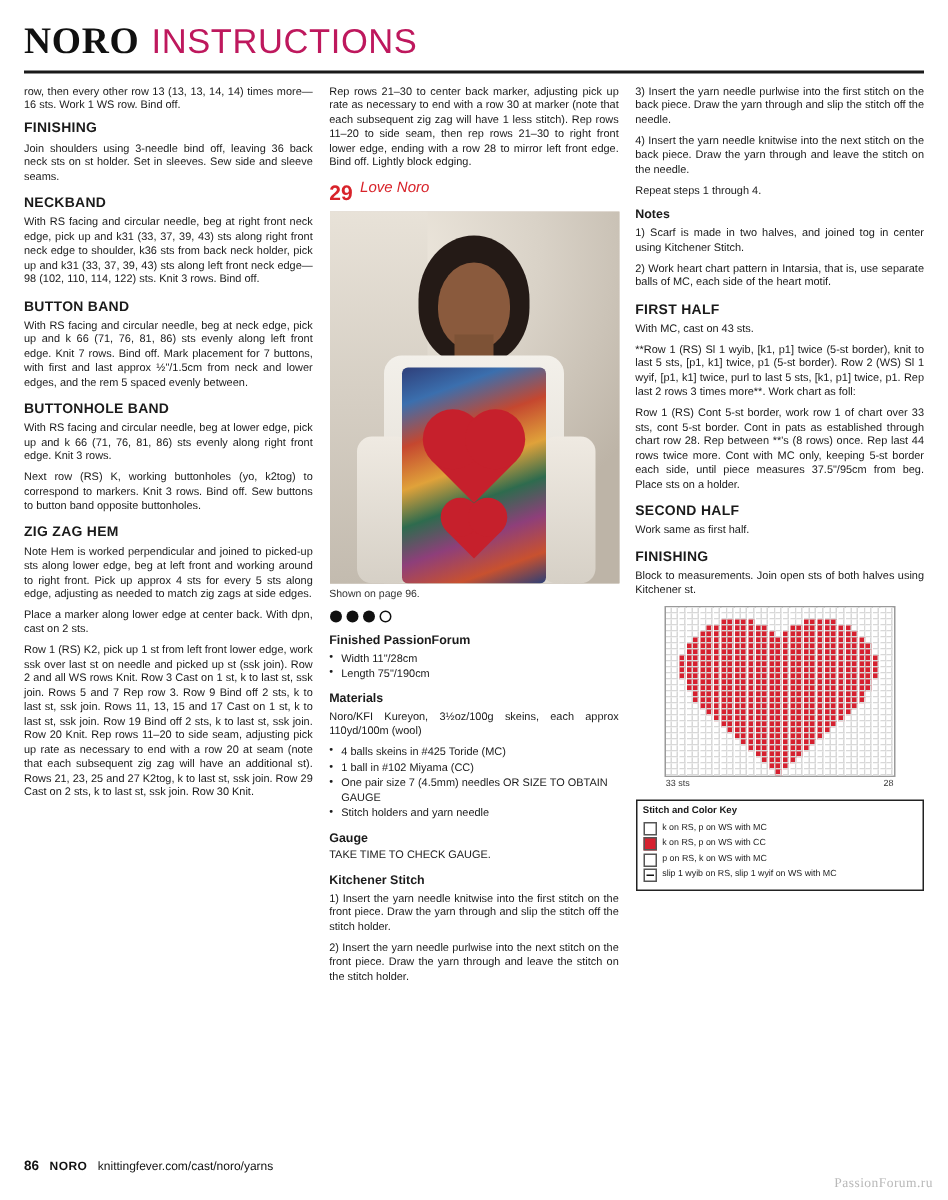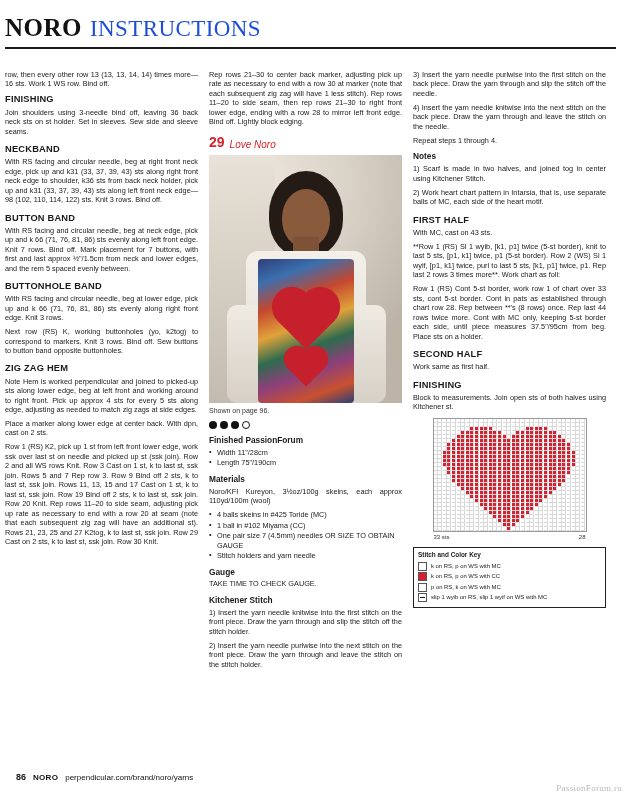--- a/index.html
+++ b/index.html
@@ -4,50 +4,50 @@
 <style>
   html,body{margin:0;padding:0;}
   body{
     width:632px;height:800px;
     background:#ffffff;
     font-family:"Liberation Sans", sans-serif;
     color:#111;
     overflow:hidden;
     position:relative;
   }
-  .page{position:relative;width:632px;height:800px;box-sizing:border-box;padding:14px 16px 0 5px;}
+  .page{position:relative;width:632px;height:800px;box-sizing:border-box;padding:14px 16px 0 16px;}
 
   
   .masthead{
     display:flex;align-items:baseline;gap:8px;
     border-bottom:2px solid #1a1a1a;
     padding-bottom:5px;margin-bottom:7px;
   }
   .masthead .noro{
     font-family:"Liberation Serif", serif;
     font-size:25px;font-weight:700;letter-spacing:0.5px;color:#111;
   }
   .masthead .instr{
-    font-family:Liberation Serif, serif;
-    font-size:23px;font-weight:400;letter-spacing:0.4px;color:#1d4ed8;
+    font-family:Liberation Sans, sans-serif;
+    font-size:23px;font-weight:400;letter-spacing:0.4px;color:#be185d;
   }
 
   
   .cols{display:flex;gap:11px;align-items:flex-start;}
-  .col{width:193px;font-size:7.3px;line-height:1.30;color:#1a1a1a;margin-top:14px;}
+  .col{width:193px;font-size:7.3px;line-height:1.30;color:#1a1a1a;}
   .col p{margin:0 0 4.5px 0;text-align:justify;}
   .h-sec{
     font-weight:700;font-size:9.3px;letter-spacing:0.2px;
     margin:7px 0 2px 0;text-transform:uppercase;
   }
   .h-sec.first{margin-top:4px;}
   .h-sub{font-weight:700;font-size:8.3px;margin:6px 0 2px 0;}
 
   
-  .pattern-title{display:flex;align-items:flex-end;gap:5px;margin:6px 0 4px 0;}
+  .pattern-title{display:flex;align-items:flex-start;gap:5px;margin:6px 0 4px 0;}
   .pattern-num{
     color:#d8232a;font-weight:700;font-size:14px;
     font-family:"Liberation Sans", sans-serif;
   }
   .pattern-name{
     color:#d8232a;font-weight:400;font-size:10px;
     font-family:"Liberation Sans", sans-serif;
     font-style:italic;
   }
 
@@ -1214,17 +1214,17 @@
           </div>
         </div>
       </div>
     </div>
 
   </div>
 
   <div class="footer">
     <span class="pg">86</span>
     <span class="brand">NORO</span>
-    <span class="url">perpendicular.com/brand/noro/yarns</span>
+    <span class="url">knittingfever.com/cast/noro/yarns</span>
   </div>
   <div class="watermark">PassionForum.ru</div>
 
 </div>
 
 </body></html>

